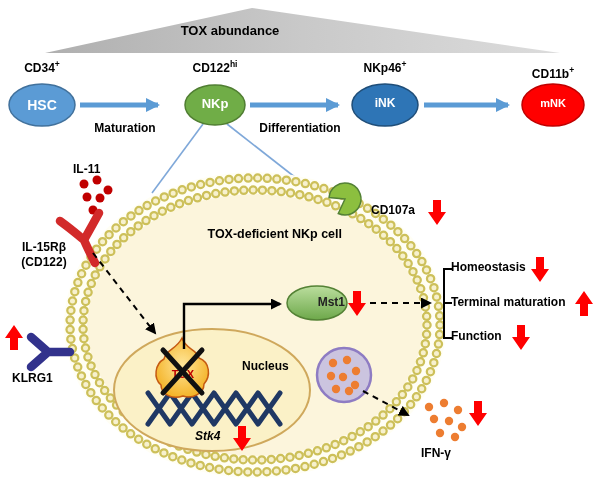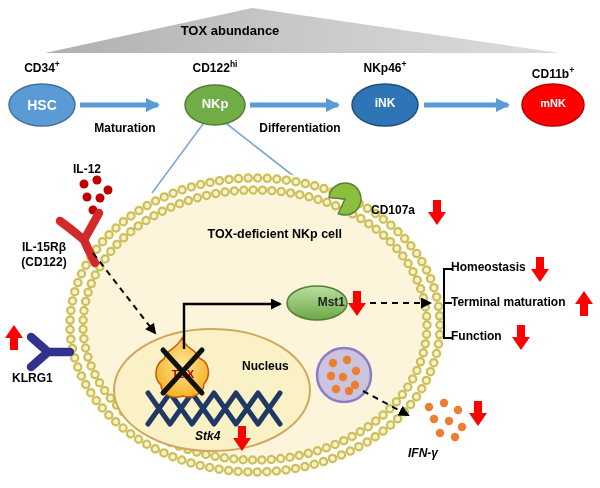--- a/index.html
+++ b/index.html
@@ -168,36 +168,36 @@
   <span>NKp46</span><sup>+</sup>
 </div>
 <div class="lbl ctr white" style="left:355px;top:97px;width:60px;font-size:12px;">iNK</div>
 
 
 <div class="lbl ctr" style="left:517px;top:66px;width:72px;">
   <span>CD11b</span><sup>+</sup>
 </div>
 <div class="lbl ctr white" style="left:523px;top:97px;width:60px;font-size:11px;">mNK</div>
 
-<div class="lbl" style="left:73px;top:163px;">IL-12</div>
+<div class="lbl" style="left:73px;top:163px;">IL-11</div>
 
 <div class="lbl ctr" style="left:8px;top:241px;width:72px;">IL-15Rβ</div>
 <div class="lbl ctr" style="left:8px;top:256px;width:72px;">(CD122)</div>
 
 <div class="lbl ctr" style="left:138px;top:227px;width:204px;font-size:12.5px;text-align:right;">TOX-deficient NKp cell</div>
 
 <div class="lbl" style="left:371px;top:204px;">CD107a</div>
 
 <div class="lbl" style="left:12px;top:372px;">KLRG1</div>
 
 <div class="lbl ctr" style="left:289px;top:296px;width:56px;color:#222;text-align:right;">Mst1</div>
 
 <div class="lbl" style="left:242px;top:360px;">Nucleus</div>
 
 <div class="lbl italic" style="left:195px;top:430px;">Stk4</div>
 
 <div class="lbl" style="left:451px;top:261px;">Homeostasis</div>
 <div class="lbl" style="left:451px;top:296px;">Terminal maturation</div>
 <div class="lbl" style="left:451px;top:330px;">Function</div>
 
-<div class="lbl" style="left:408px;top:447px;font-style:italic;">IFN-γ</div>
+<div class="lbl" style="left:421px;top:447px;">IFN-γ</div>
 
 </div>
 
 </body></html>

